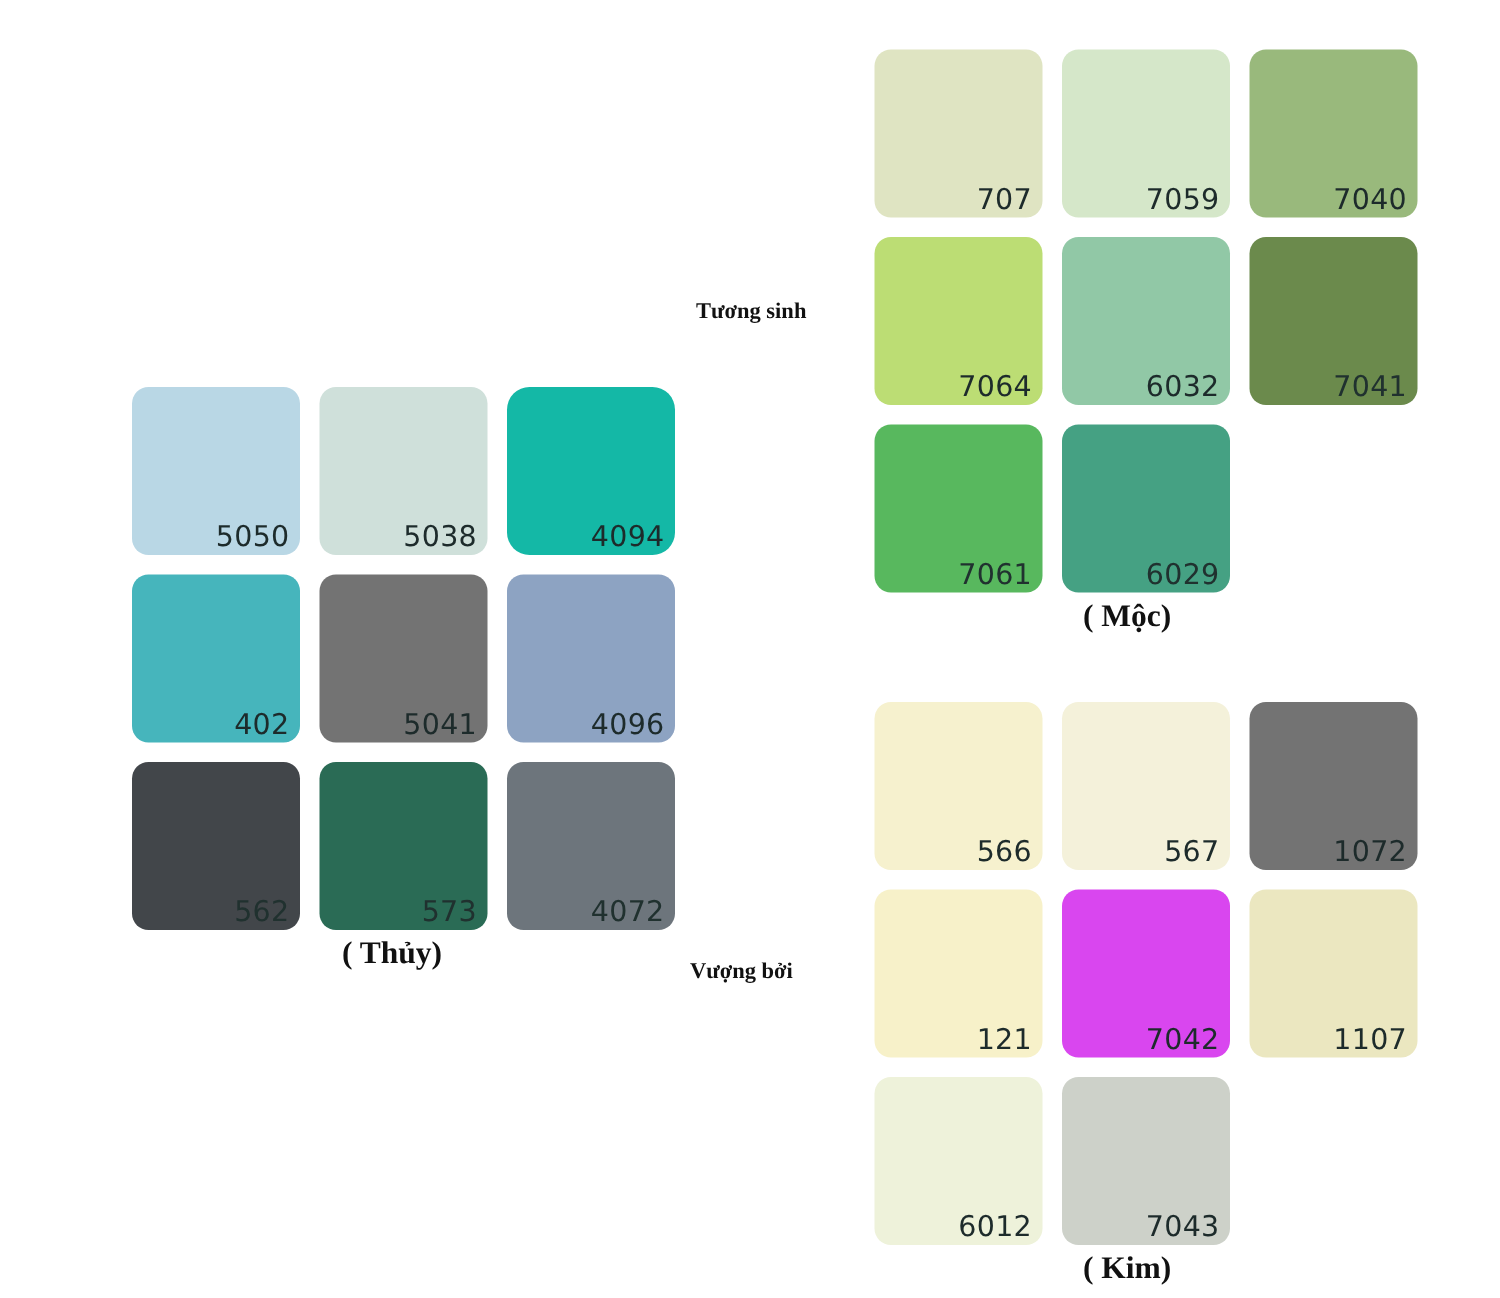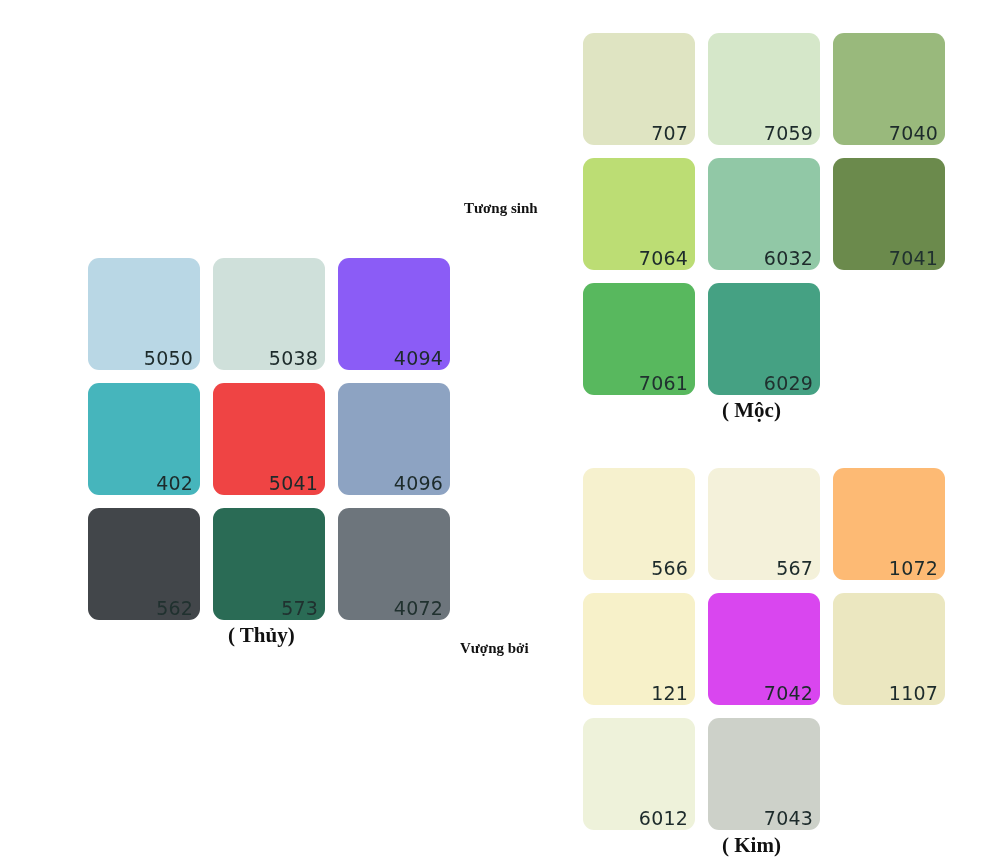--- a/index.html
+++ b/index.html
@@ -84,27 +84,27 @@
 <body>
 
 <div class="palette-group" id="group-thuy">
   <div class="swatch-grid">
     <div class="swatch" style="background: rgb(185, 215, 229);">
       <span class="swatch-code">5050</span>
     </div>
     <div class="swatch" style="background: rgb(207, 224, 218);">
       <span class="swatch-code">5038</span>
     </div>
-    <div class="swatch" style="background: #8b5cf6;">
+    <div class="swatch" style="background: #14b8a6; border-radius: 15px;">
       <span class="swatch-code">4094</span>
     </div>
     <div class="swatch" style="background: rgb(70, 181, 188);">
       <span class="swatch-code">402</span>
     </div>
-    <div class="swatch" style="background: #ef4444;">
+    <div class="swatch" style="background: #737373;">
       <span class="swatch-code">5041</span>
     </div>
     <div class="swatch" style="background: rgb(141, 163, 194); padding-left: 20px;">
       <span class="swatch-code">4096</span>
     </div>
     <div class="swatch dark" style="background: rgb(66, 70, 74);">
       <span class="swatch-code">562</span>
     </div>
     <div class="swatch dark" style="background: rgb(42, 107, 85);">
       <span class="swatch-code">573</span>
@@ -147,21 +147,21 @@
 <div class="group-caption" id="caption-moc">( Mộc)</div>
 
 <div class="palette-group" id="group-kim">
   <div class="swatch-grid">
     <div class="swatch" style="background: rgb(246, 241, 206);">
       <span class="swatch-code">566</span>
     </div>
     <div class="swatch" style="background: rgb(244, 241, 218);">
       <span class="swatch-code">567</span>
     </div>
-    <div class="swatch" style="background: #fdba74; text-align: center;">
+    <div class="swatch" style="background: #737373; text-align: center;">
       <span class="swatch-code">1072</span>
     </div>
     <div class="swatch" style="background: rgb(247, 241, 201);">
       <span class="swatch-code">121</span>
     </div>
     <div class="swatch" style="background: #d946ef;">
       <span class="swatch-code">7042</span>
     </div>
     <div class="swatch" style="background: rgb(235, 231, 192);">
       <span class="swatch-code">1107</span>

